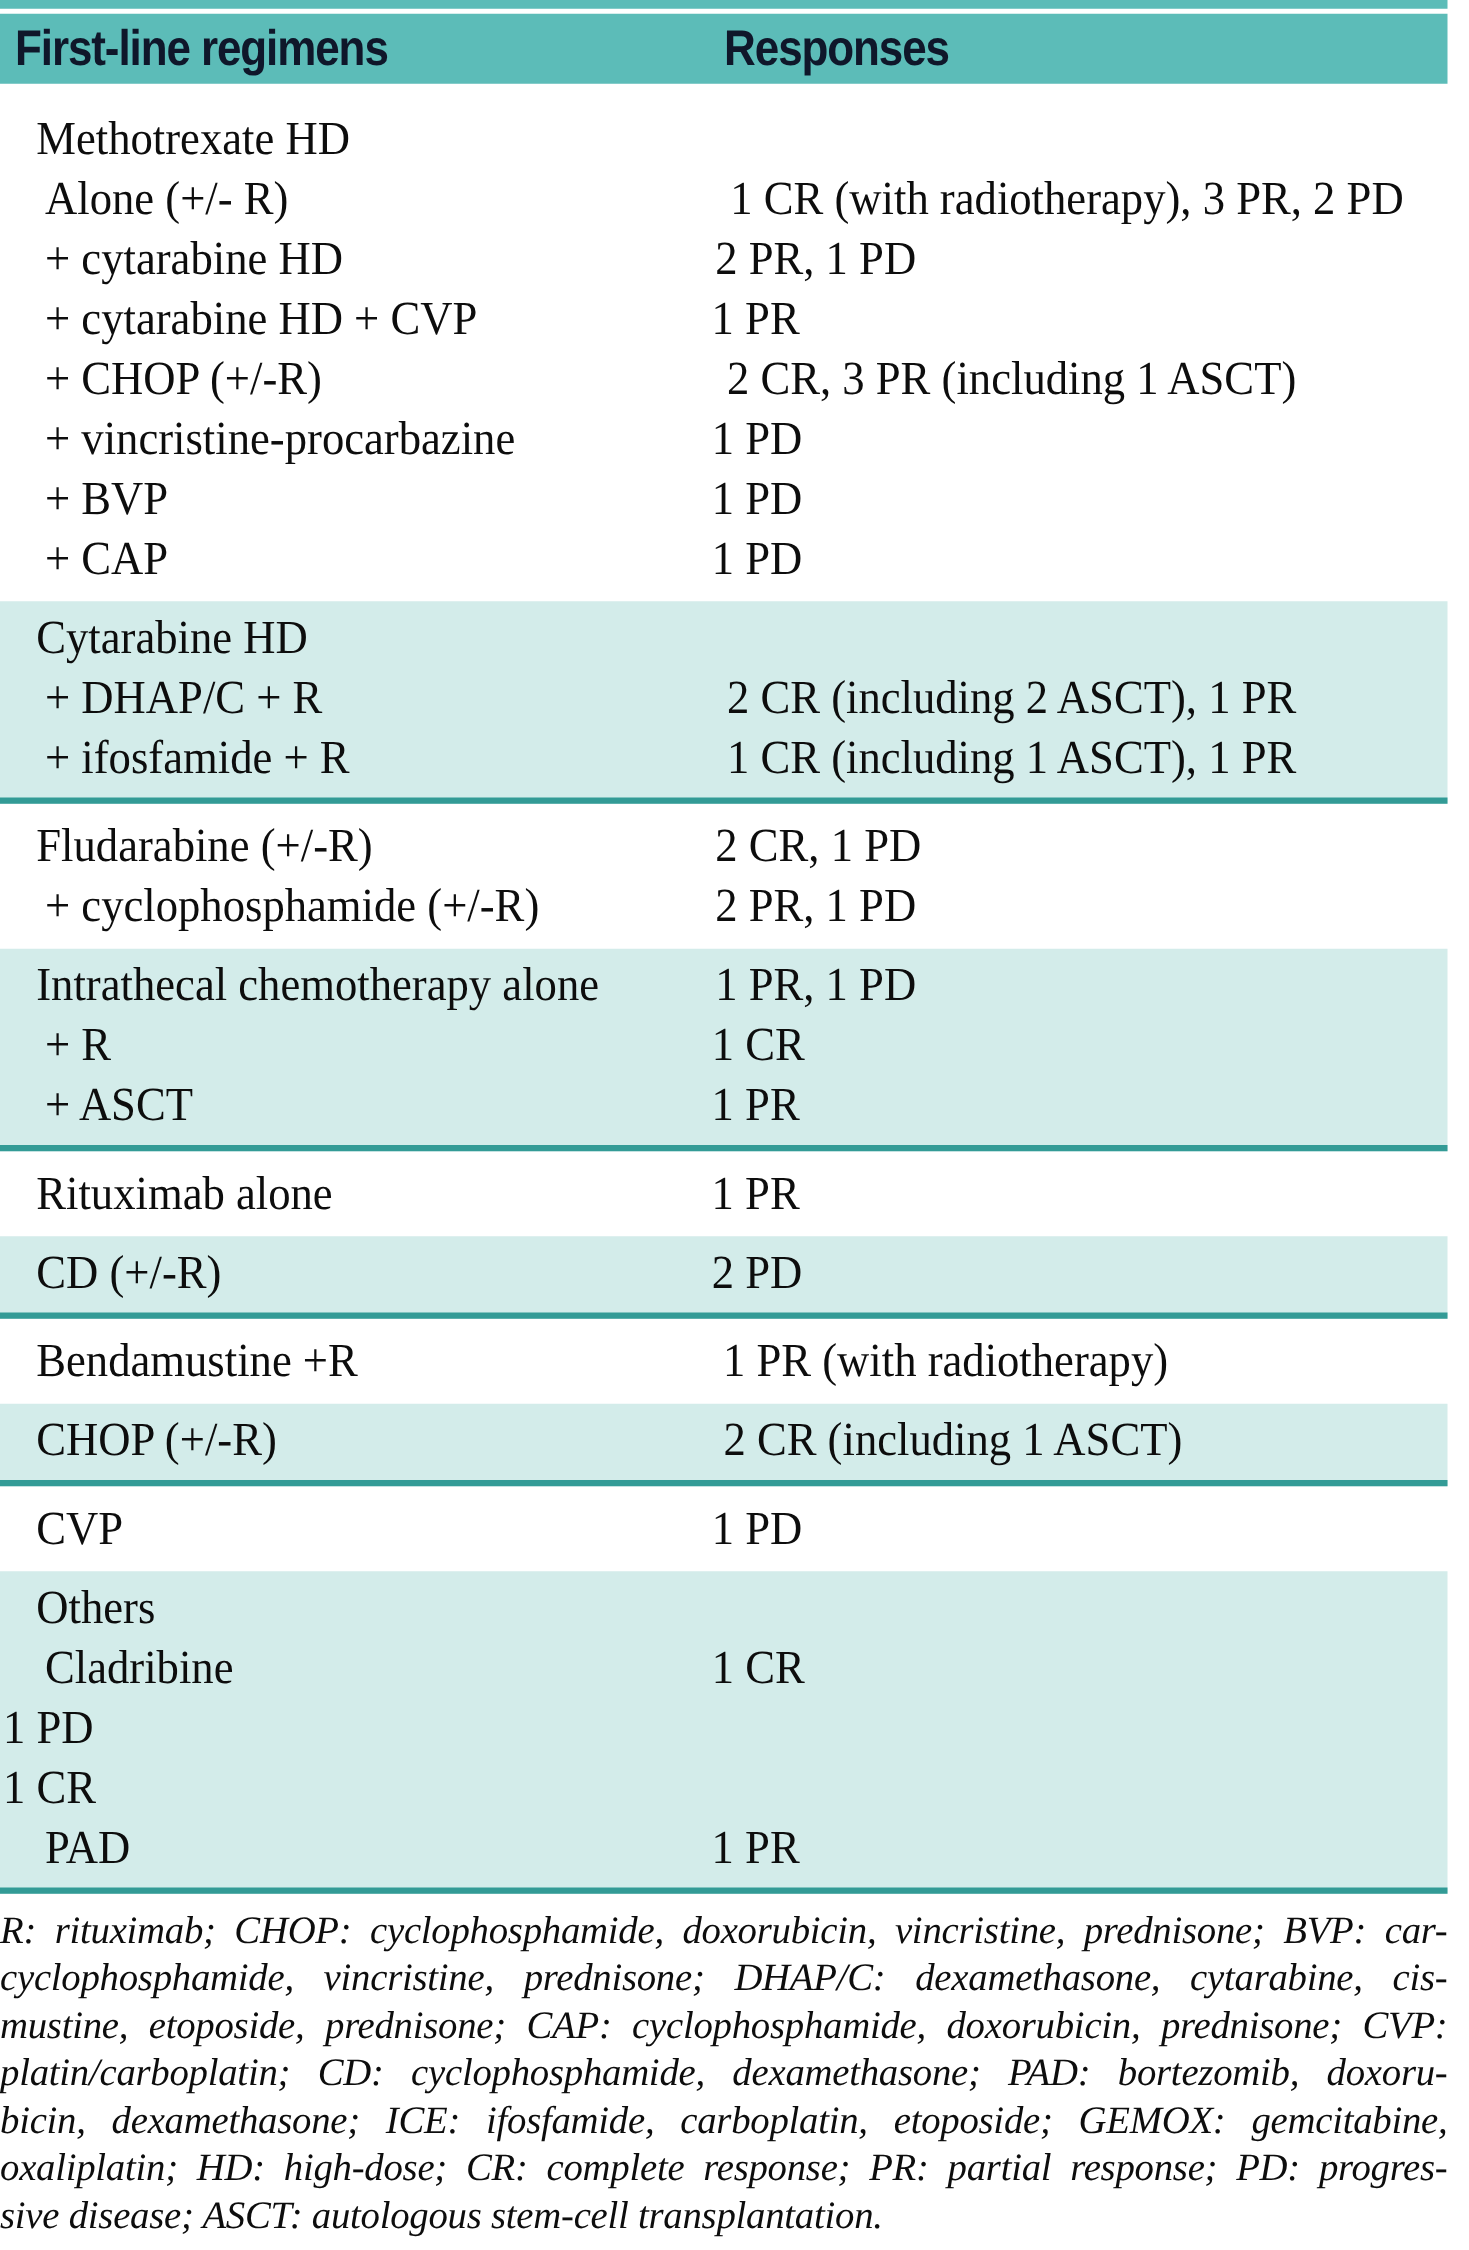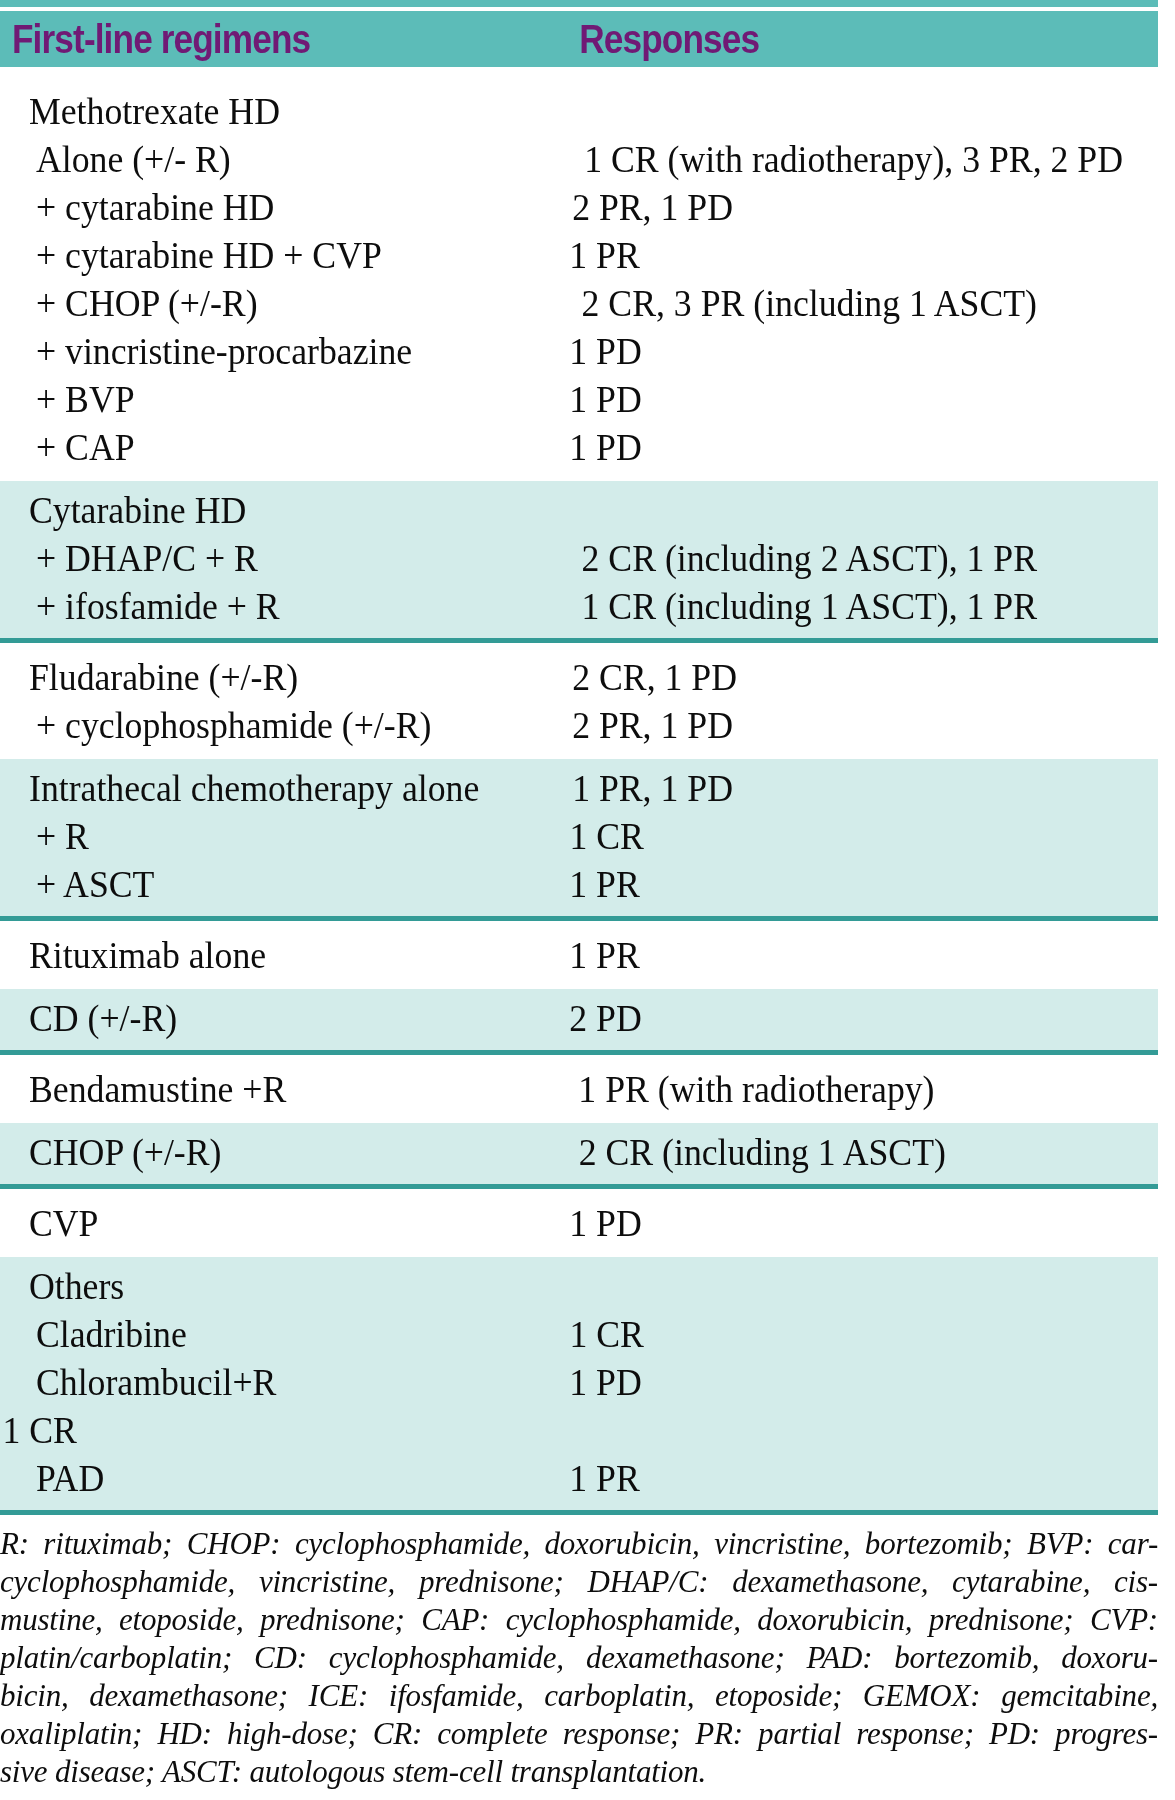--- a/index.html
+++ b/index.html
@@ -17,21 +17,21 @@
   }
   .page{width:1175px;height:1800px;}
   .table-wrap{width:1158px;}
   .top-rule{
     height:7px;background:var(--header-teal);margin-bottom:4px;
   }
   .thead{
     display:flex;height:56px;background:var(--header-teal);
     align-items:center;
     font-family:"Liberation Sans", sans-serif;
-    font-weight:bold;color:#701a75;font-size:40px;
+    font-weight:bold;color:#0f172a;font-size:40px;
   }
   .th{overflow:hidden;}
   .th-left{width:49%;padding-left:12px;box-sizing:border-box;text-align:left;}
   .th-right{width:51%;text-align:left;}
   .th .tx{display:inline-block;transform:scaleX(0.88);letter-spacing:-1px;white-space:nowrap;}
   .th-left .tx{transform-origin:left center;}
   .th-right .tx{transform-origin:center center;}
 
   .section{box-sizing:border-box;}
   .section.white{background:#ffffff;margin:10px 0;}
@@ -179,34 +179,33 @@
         <div class="section shaded">
           <div class="row">
             <div class="cell cell-label"><span class="tx">Others</span></div>
             <div class="cell cell-resp"><span class="tx"></span></div>
           </div>
           <div class="row">
             <div class="cell cell-label indent"><span class="tx">Cladribine</span></div>
             <div class="cell cell-resp"><span class="tx">1 CR</span></div>
           </div>
           <div class="row">
-            <div class="cell cell-label indent"><span class="tx">Chlorambucil+R</span></div>
             <div class="cell cell-resp"><span class="tx">1 PD</span></div>
           </div>
           <div class="row">
             <div class="cell cell-resp"><span class="tx">1 CR</span></div>
           </div>
           <div class="row">
             <div class="cell cell-label indent"><span class="tx">PAD</span></div>
             <div class="cell cell-resp"><span class="tx">1 PR</span></div>
           </div>
         </div>
       </div>
     <div id="footnote" class="footnote">
-        <div class="fn-line">R: rituximab; CHOP: cyclophosphamide, doxorubicin, vincristine, bortezomib; BVP: car-</div>
+        <div class="fn-line">R: rituximab; CHOP: cyclophosphamide, doxorubicin, vincristine, prednisone; BVP: car-</div>
         <div class="fn-line">cyclophosphamide, vincristine, prednisone; DHAP/C: dexamethasone, cytarabine, cis-</div>
         <div class="fn-line">mustine, etoposide, prednisone; CAP: cyclophosphamide, doxorubicin, prednisone; CVP:</div>
         <div class="fn-line">platin/carboplatin; CD: cyclophosphamide, dexamethasone; PAD: bortezomib, doxoru-</div>
         <div class="fn-line">bicin, dexamethasone; ICE: ifosfamide, carboplatin, etoposide; GEMOX: gemcitabine,</div>
         <div class="fn-line">oxaliplatin; HD: high-dose; CR: complete response; PR: partial response; PD: progres-</div>
         <div class="fn-line last">sive disease; ASCT: autologous stem-cell transplantation.</div>
       </div>
   </div>
 </div>
 

